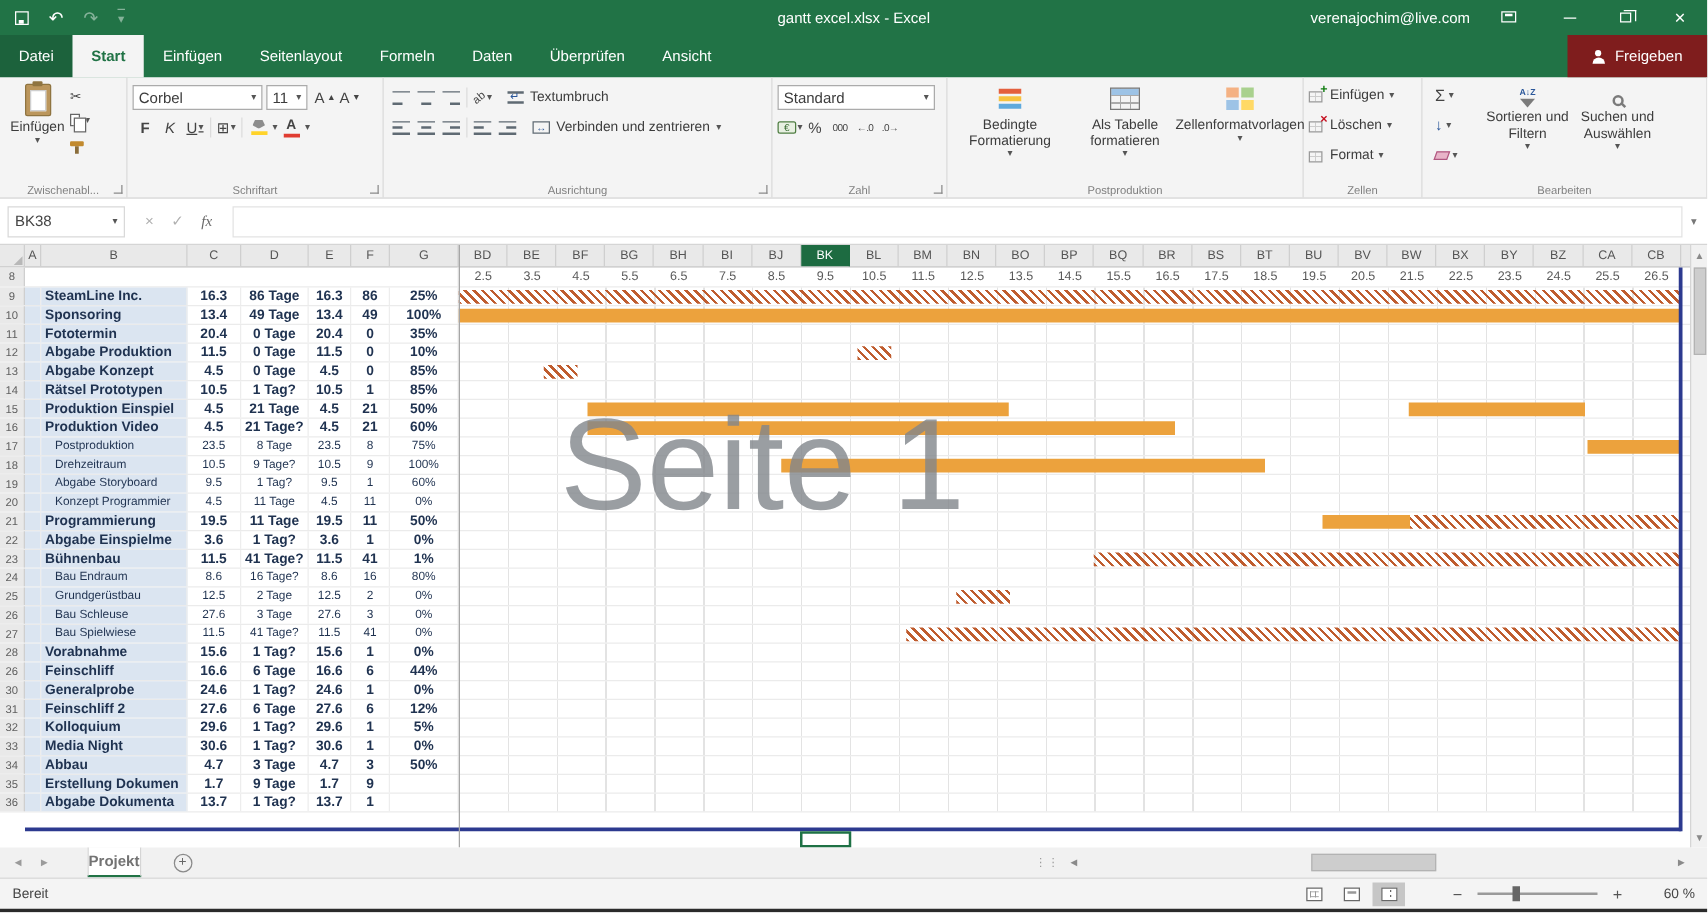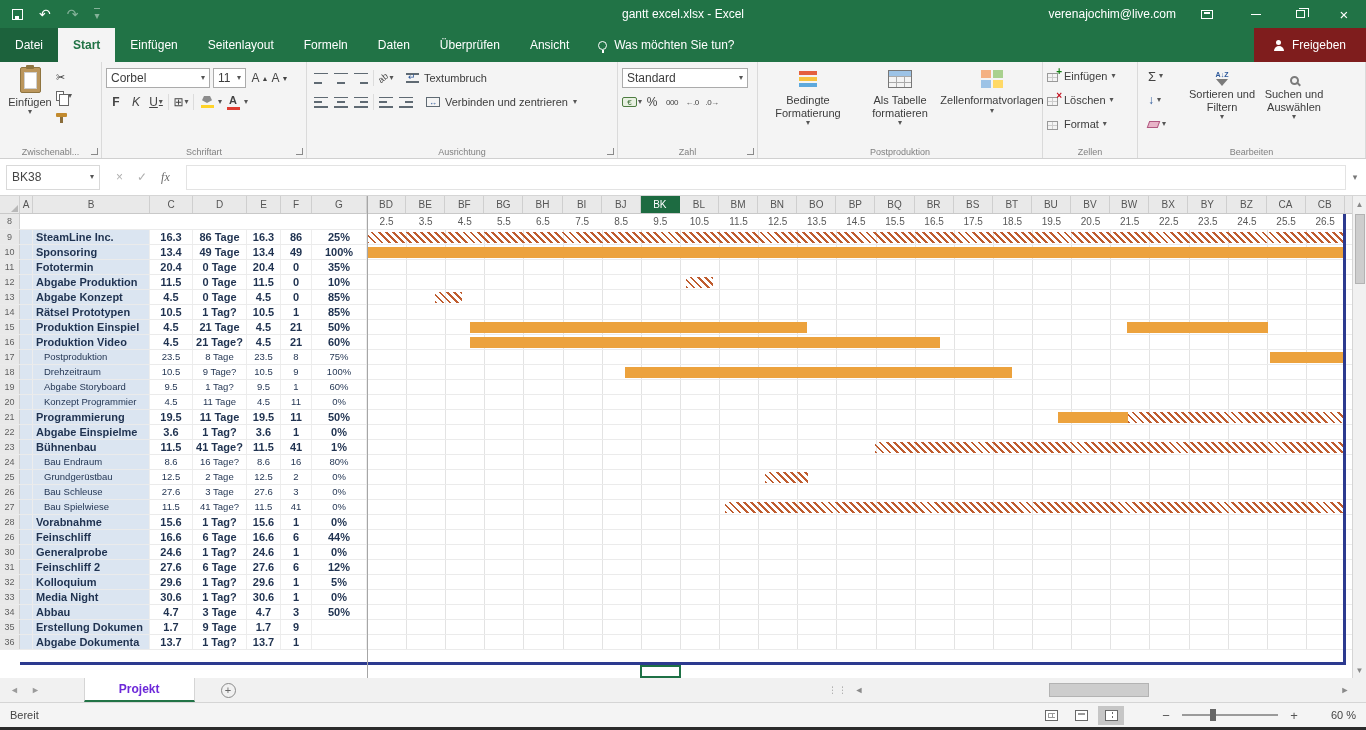--- a/index.html
+++ b/index.html
@@ -167,21 +167,21 @@
 
   
   #vscroll{position:absolute;top:196px;right:0;width:14px;height:482px;background:#f1f1f1;border-left:1px solid #d5d5d5;display:flex;flex-direction:column;align-items:center;font-size:8px;color:#8a8a8a}
   .vthumb{position:absolute;top:18px;left:2px;width:10px;height:70px;background:#cdcdcd;border:1px solid #b3b3b3}
   #vscroll .arr{height:16px;display:flex;align-items:center}
   #vscroll .arr.dn{margin-top:auto}
 
   
   #tabsbar{position:absolute;top:678px;left:0;right:0;height:24px;background:#f1f1f1;display:flex;align-items:stretch;font-size:12px;color:#666}
   .tnav{display:flex;align-items:center;gap:12px;padding:0 10px;color:#9b9b9b;font-size:9px}
-  .sheettab{display:flex;align-items:center;padding:0 34px;margin-left:34px;background:#fff;color:#6d28d9;font-weight:700;border-left:1px solid #d5d5d5;border-right:1px solid #d5d5d5;border-bottom:2px solid #217346}
+  .sheettab{display:flex;align-items:center;padding:0 0;margin-left:20px;background:#fff;color:#737373;font-weight:700;border-left:1px solid #d5d5d5;border-right:1px solid #d5d5d5;border-bottom:2px solid #217346}
   .addsheet{display:flex;align-items:center;margin-left:26px}
   .pluscirc{width:15px;height:15px;border:1px solid #8a8a8a;border-radius:50%;display:flex;align-items:center;justify-content:center;font-size:11px;color:#666}
   .hscroll{position:absolute;right:14px;top:4px;width:524px;height:16px;display:flex;align-items:center}
   .hsplit{color:#999;font-size:9px;letter-spacing:1px;margin-right:4px}
   .hs-arr{width:14px;text-align:center;color:#8a8a8a;font-size:9px}
   .htrack{position:relative;flex:1;height:14px;background:#f1f1f1}
   .hthumb{position:absolute;left:183px;top:0;width:100px;height:14px;background:#cdcdcd;border:1px solid #b3b3b3}
 
   
   #statusbar{position:absolute;top:702px;left:0;right:0;height:25px;background:#f4f4f4;border-top:1px solid #d5d5d5;display:flex;align-items:center;font-size:11px;color:#444}
@@ -232,24 +232,20 @@
     <div id="tabstrip">
         <div class="rtab file">Datei</div>
         <div class="rtab active">Start</div>
         <div class="rtab">Einfügen</div>
         <div class="rtab">Seitenlayout</div>
         <div class="rtab">Formeln</div>
         <div class="rtab">Daten</div>
         <div class="rtab">Überprüfen</div>
         <div class="rtab">Ansicht</div>
       </div>
-    <div class="tellme">
-      <span class="ibulb"></span>
-      <span>Was möchten Sie tun?</span>
-    </div>
     <div class="share-btn">
       <span class="iperson"></span>
       <span>Freigeben</span>
     </div>
   </div>
 
   <div id="ribbon">
 
     <div class="rgroup g-clip">
       <div class="clip-inner">
@@ -905,20 +901,21 @@
         <div class="bar solid" style="left: 470px; top: 108px; width: 337px;"></div>
         <div class="bar solid" style="left: 1127px; top: 108px; width: 141px;"></div>
         <div class="bar solid" style="left: 470px; top: 123px; width: 470px;"></div>
         <div class="bar solid" style="left: 1270px; top: 138px; width: 75px;"></div>
         <div class="bar solid" style="left: 625px; top: 153px; width: 387px;"></div>
         <div class="bar solid" style="left: 1058px; top: 198px; width: 70px;"></div>
         <div class="bar hatch" style="left: 1128px; top: 198px; width: 217px;"></div>
         <div class="bar hatch" style="left: 875px; top: 228px; width: 470px;"></div>
         <div class="bar hatch" style="left: 765px; top: 258px; width: 43px;"></div>
         <div class="bar hatch" style="left: 725px; top: 288px; width: 620px;"></div>
+        <div class="wm">Seite 1</div>
         <div class="pb-h"></div>
         <div class="pb-v"></div>
         <div id="selbox"></div>
       </div>
   </div>
 
   <div id="vscroll">
     <span class="arr">▲</span>
     <span class="vthumb"></span>
     <span class="arr dn">▼</span>

